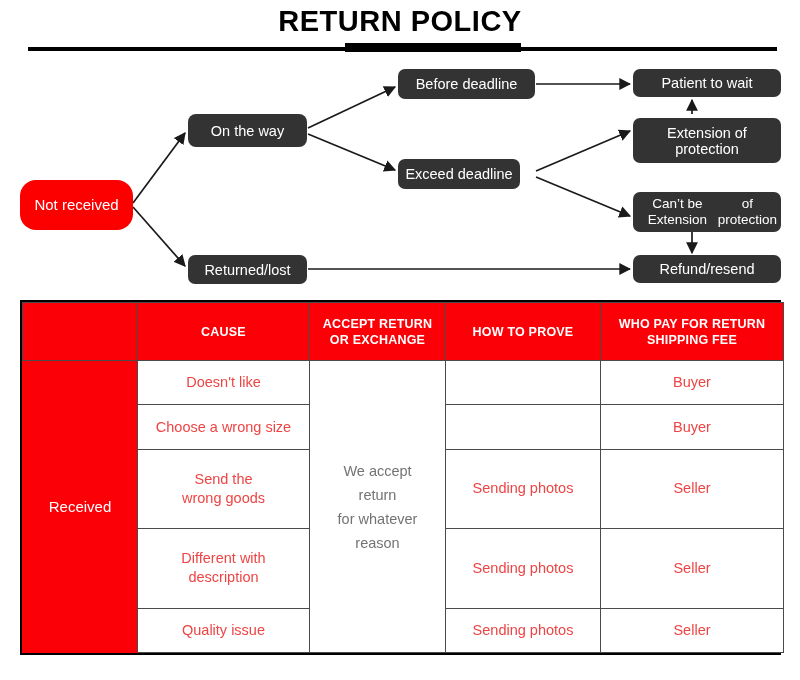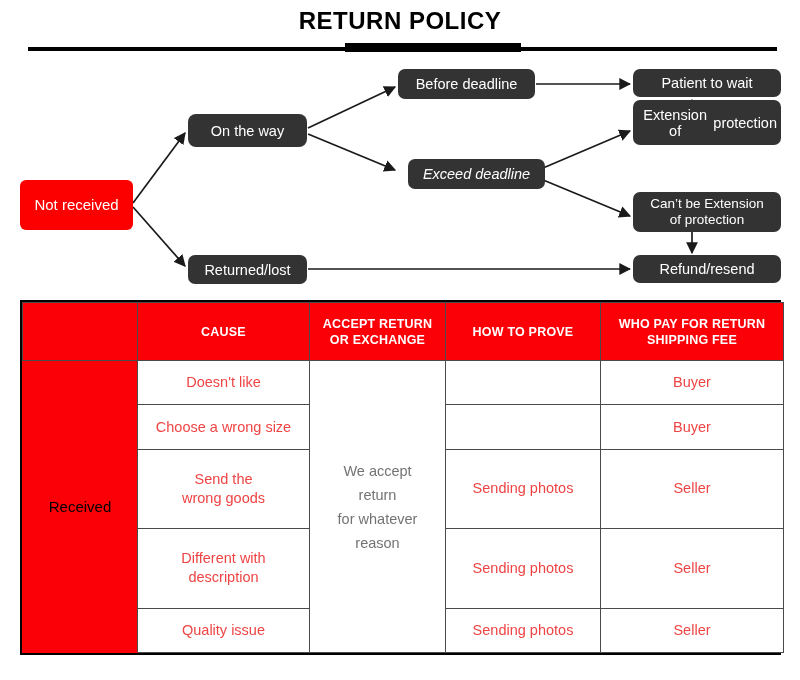--- a/index.html
+++ b/index.html
@@ -7,21 +7,21 @@
     width: 800px; height: 680px;
     background: #ffffff;
     font-family: "Liberation Sans", sans-serif;
     overflow: hidden;
   }
   #page { position: relative; width: 800px; height: 680px; background: #fff; }
 
   
   #title-wrap { position: absolute; left: 0; top: 6px; width: 800px; text-align: center; }
   #page-title {
-    font-size: 24px; font-weight: bold; color: #000;
+    font-size: 29px; font-weight: bold; color: #000;
     letter-spacing: 0.5px; line-height: 30px;
   }
   #rule-thin {
     position: absolute; left: 28px; top: 47px; width: 749px; height: 4px; background: #000;
   }
   #rule-thick {
     position: absolute; left: 345px; top: 43px; width: 176px; height: 9px; background: #000;
   }
 
   
@@ -32,21 +32,21 @@
     display: flex; align-items: center; justify-content: center;
     text-align: center;
     border-radius: 7px;
     background: #333333;
     color: #ffffff;
     font-size: 14.5px;
     line-height: 16px;
     padding: 14px 4px;
     z-index: 2;
   }
-  .node.red { background: #fc0000; color: #ffffff; border-radius: 6px; font-size: 15px; }
+  .node.red { background: #fc0000; color: #ffffff; border-radius: 16px; font-size: 15px; }
   .node .l2 { display: block; }
 
   
   #tbl {
     position: absolute; left: 20px; top: 300px;
     width: 761px; height: 355px;
     border: 2px solid #000;
     background: #fff;
   }
   table { width: 100%; height: 100%; border-collapse: collapse; table-layout: fixed; border-radius: 13px; }
@@ -54,21 +54,21 @@
   thead th {
     background: #fb0007; color: #ffffff;
     font-size: 12.5px; font-weight: bold; line-height: 16px;
     text-align: center; vertical-align: middle;
     letter-spacing: 0.2px;
     height: 58px;
     border-color: #4a4a4a;
   }
   th.corner { background: #fb0007; border-right: 1px solid #4a4a4a; }
   td.rowhead {
-    background: #fb0007; color: #000000;
+    background: #fb0007; color: #ffffff;
     font-size: 15px; text-align: center; vertical-align: middle;
     border-color: #fb0007; border-right: 1px solid #4a4a4a;
   }
   td.cell {
     text-align: center; vertical-align: middle;
     color: #ef4444; font-size: 14.5px; line-height: 19px;
     background: #fff;
   }
   td.accept {
     text-align: center; vertical-align: middle;
@@ -130,34 +130,34 @@
     </div>
 
     <div class="node" style="left:188px; top:255px; width:119px; height:29px;">
       <span>Returned/lost</span>
     </div>
 
     <div class="node" style="left:398px; top:69px; width:137px; height:30px;">
       <span>Before deadline</span>
     </div>
 
-    <div class="node" style="left:408px; top:159px; width:137px; height:30px;font-style:italic;">
+    <div class="node" style="left:398px; top:159px; width:122px; height:30px;">
       <span>Exceed deadline</span>
     </div>
 
     <div class="node" style="left:633px; top:69px; width:148px; height:28px;">
       <span>Patient to wait</span>
     </div>
 
-    <div class="node" style="left:633px; top:100px; width:148px; height:45px; ">
+    <div class="node" style="left:633px; top:118px; width:148px; height:45px; flex-direction:column;">
       <span class="l2">Extension of</span>
       <span class="l2">protection</span>
     </div>
 
-    <div class="node" style="left:633px; top:192px; width:148px; height:40px; flex-direction:column; font-size:13.5px;">
+    <div class="node" style="left:633px; top:192px; width:148px; height:40px; flex-direction:row; font-size:13.5px;">
       <span class="l2">Can’t be Extension</span>
       <span class="l2">of protection</span>
     </div>
 
     <div class="node" style="left:633px; top:255px; width:148px; height:28px;">
       <span>Refund/resend</span>
     </div>
   </div>
 
   <div id="tbl">

